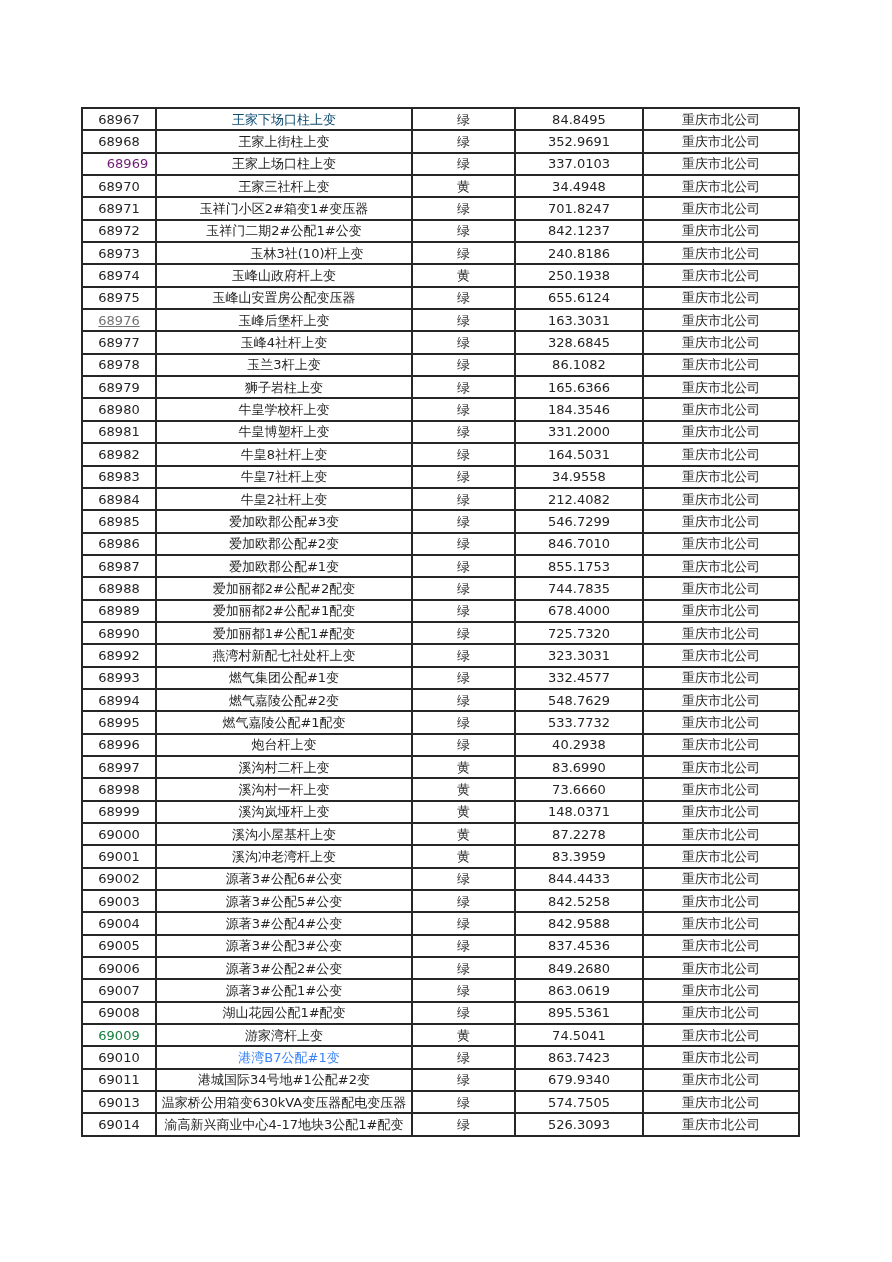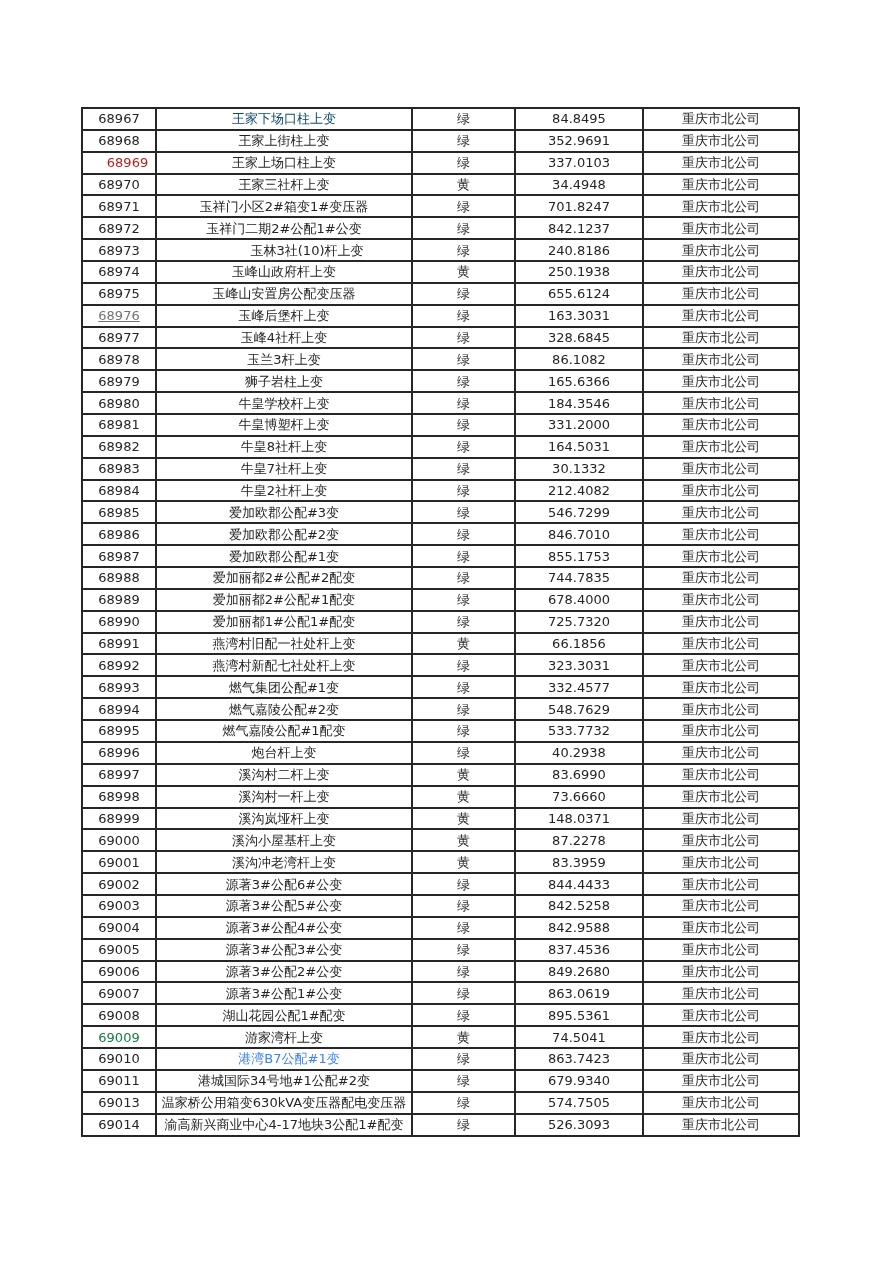--- a/index.html
+++ b/index.html
@@ -65,21 +65,21 @@
           <td style="border-color: rgb(38, 38, 38); color: rgb(36, 36, 36);">重庆市北公司</td>
         </tr>
         <tr>
           <td style="border-color: rgb(38, 38, 38); color: rgb(36, 36, 36);">68968</td>
           <td style="border-color: rgb(38, 38, 38); color: rgb(36, 36, 36);">王家上街柱上变</td>
           <td style="border-color: rgb(38, 38, 38); color: rgb(36, 36, 36);">绿</td>
           <td style="border-color: rgb(38, 38, 38); color: rgb(36, 36, 36);">352.9691</td>
           <td style="border-color: rgb(38, 38, 38); color: rgb(36, 36, 36);">重庆市北公司</td>
         </tr>
         <tr>
-          <td style="border-color: rgb(38, 38, 38); color: #b91c1c; padding-left: 19px;">68969</td>
+          <td style="border-color: rgb(38, 38, 38); color: #701a75; padding-left: 19px;">68969</td>
           <td style="border-color: rgb(38, 38, 38); color: rgb(36, 36, 36);">王家上场口柱上变</td>
           <td style="border-color: rgb(38, 38, 38); color: rgb(36, 36, 36);">绿</td>
           <td style="border-color: rgb(38, 38, 38); color: rgb(36, 36, 36);">337.0103</td>
           <td style="border-color: rgb(38, 38, 38); color: rgb(36, 36, 36);">重庆市北公司</td>
         </tr>
         <tr>
           <td style="border-color: rgb(38, 38, 38); color: rgb(36, 36, 36);">68970</td>
           <td style="border-color: rgb(38, 38, 38); color: rgb(36, 36, 36);">王家三社杆上变</td>
           <td style="border-color: rgb(38, 38, 38); color: rgb(36, 36, 36);">黄</td>
           <td style="border-color: rgb(38, 38, 38); color: rgb(36, 36, 36);">34.4948</td>
@@ -166,21 +166,21 @@
           <td style="border-color: rgb(38, 38, 38); color: rgb(36, 36, 36);">68982</td>
           <td style="border-color: rgb(38, 38, 38); color: rgb(36, 36, 36);">牛皇8社杆上变</td>
           <td style="border-color: rgb(38, 38, 38); color: rgb(36, 36, 36);">绿</td>
           <td style="border-color: rgb(38, 38, 38); color: rgb(36, 36, 36);">164.5031</td>
           <td style="border-color: rgb(38, 38, 38); color: rgb(36, 36, 36);">重庆市北公司</td>
         </tr>
         <tr>
           <td style="border-color: rgb(38, 38, 38); color: rgb(36, 36, 36);">68983</td>
           <td style="border-color: rgb(38, 38, 38); color: rgb(36, 36, 36);">牛皇7社杆上变</td>
           <td style="border-color: rgb(38, 38, 38); color: rgb(36, 36, 36);">绿</td>
-          <td style="border-color: rgb(38, 38, 38); color: rgb(36, 36, 36);">30.1332</td>
+          <td style="border-color: rgb(38, 38, 38); color: rgb(36, 36, 36);">34.9558</td>
           <td style="border-color: rgb(38, 38, 38); color: rgb(36, 36, 36);">重庆市北公司</td>
         </tr>
         <tr>
           <td style="border-color: rgb(38, 38, 38); color: rgb(36, 36, 36);">68984</td>
           <td style="border-color: rgb(38, 38, 38); color: rgb(36, 36, 36);">牛皇2社杆上变</td>
           <td style="border-color: rgb(38, 38, 38); color: rgb(36, 36, 36);">绿</td>
           <td style="border-color: rgb(38, 38, 38); color: rgb(36, 36, 36);">212.4082</td>
           <td style="border-color: rgb(38, 38, 38); color: rgb(36, 36, 36);">重庆市北公司</td>
         </tr>
         <tr>
@@ -216,27 +216,20 @@
           <td style="border-color: rgb(38, 38, 38); color: rgb(36, 36, 36);">爱加丽都2#公配#1配变</td>
           <td style="border-color: rgb(38, 38, 38); color: rgb(36, 36, 36);">绿</td>
           <td style="border-color: rgb(38, 38, 38); color: rgb(36, 36, 36);">678.4000</td>
           <td style="border-color: rgb(38, 38, 38); color: rgb(36, 36, 36);">重庆市北公司</td>
         </tr>
         <tr>
           <td style="border-color: rgb(38, 38, 38); color: rgb(36, 36, 36);">68990</td>
           <td style="border-color: rgb(38, 38, 38); color: rgb(36, 36, 36);">爱加丽都1#公配1#配变</td>
           <td style="border-color: rgb(38, 38, 38); color: rgb(36, 36, 36);">绿</td>
           <td style="border-color: rgb(38, 38, 38); color: rgb(36, 36, 36);">725.7320</td>
-          <td style="border-color: rgb(38, 38, 38); color: rgb(36, 36, 36);">重庆市北公司</td>
-        </tr>
-        <tr>
-          <td style="border-color: rgb(38, 38, 38); color: rgb(36, 36, 36);">68991</td>
-          <td style="border-color: rgb(38, 38, 38); color: rgb(36, 36, 36);">燕湾村旧配一社处杆上变</td>
-          <td style="border-color: rgb(38, 38, 38); color: rgb(36, 36, 36);">黄</td>
-          <td style="border-color: rgb(38, 38, 38); color: rgb(36, 36, 36);">66.1856</td>
           <td style="border-color: rgb(38, 38, 38); color: rgb(36, 36, 36);">重庆市北公司</td>
         </tr>
         <tr>
           <td style="border-color: rgb(38, 38, 38); color: rgb(36, 36, 36);">68992</td>
           <td style="border-color: rgb(38, 38, 38); color: rgb(36, 36, 36);">燕湾村新配七社处杆上变</td>
           <td style="border-color: rgb(38, 38, 38); color: rgb(36, 36, 36);">绿</td>
           <td style="border-color: rgb(38, 38, 38); color: rgb(36, 36, 36);">323.3031</td>
           <td style="border-color: rgb(38, 38, 38); color: rgb(36, 36, 36);">重庆市北公司</td>
         </tr>
         <tr>

